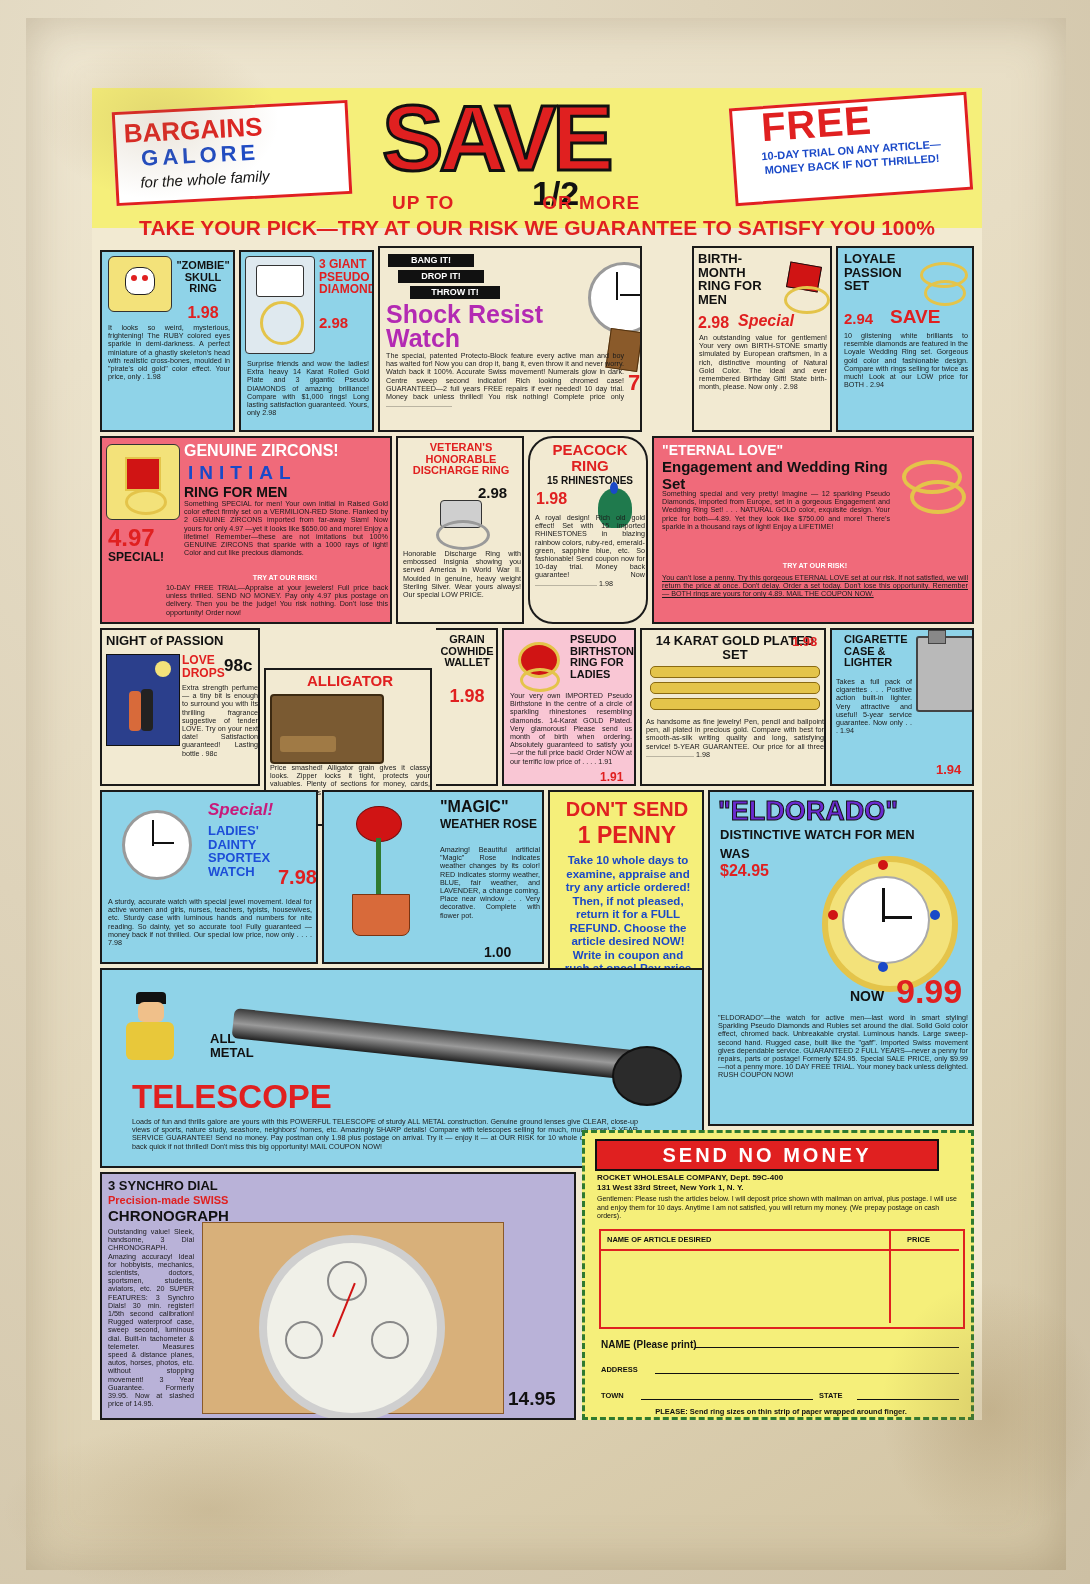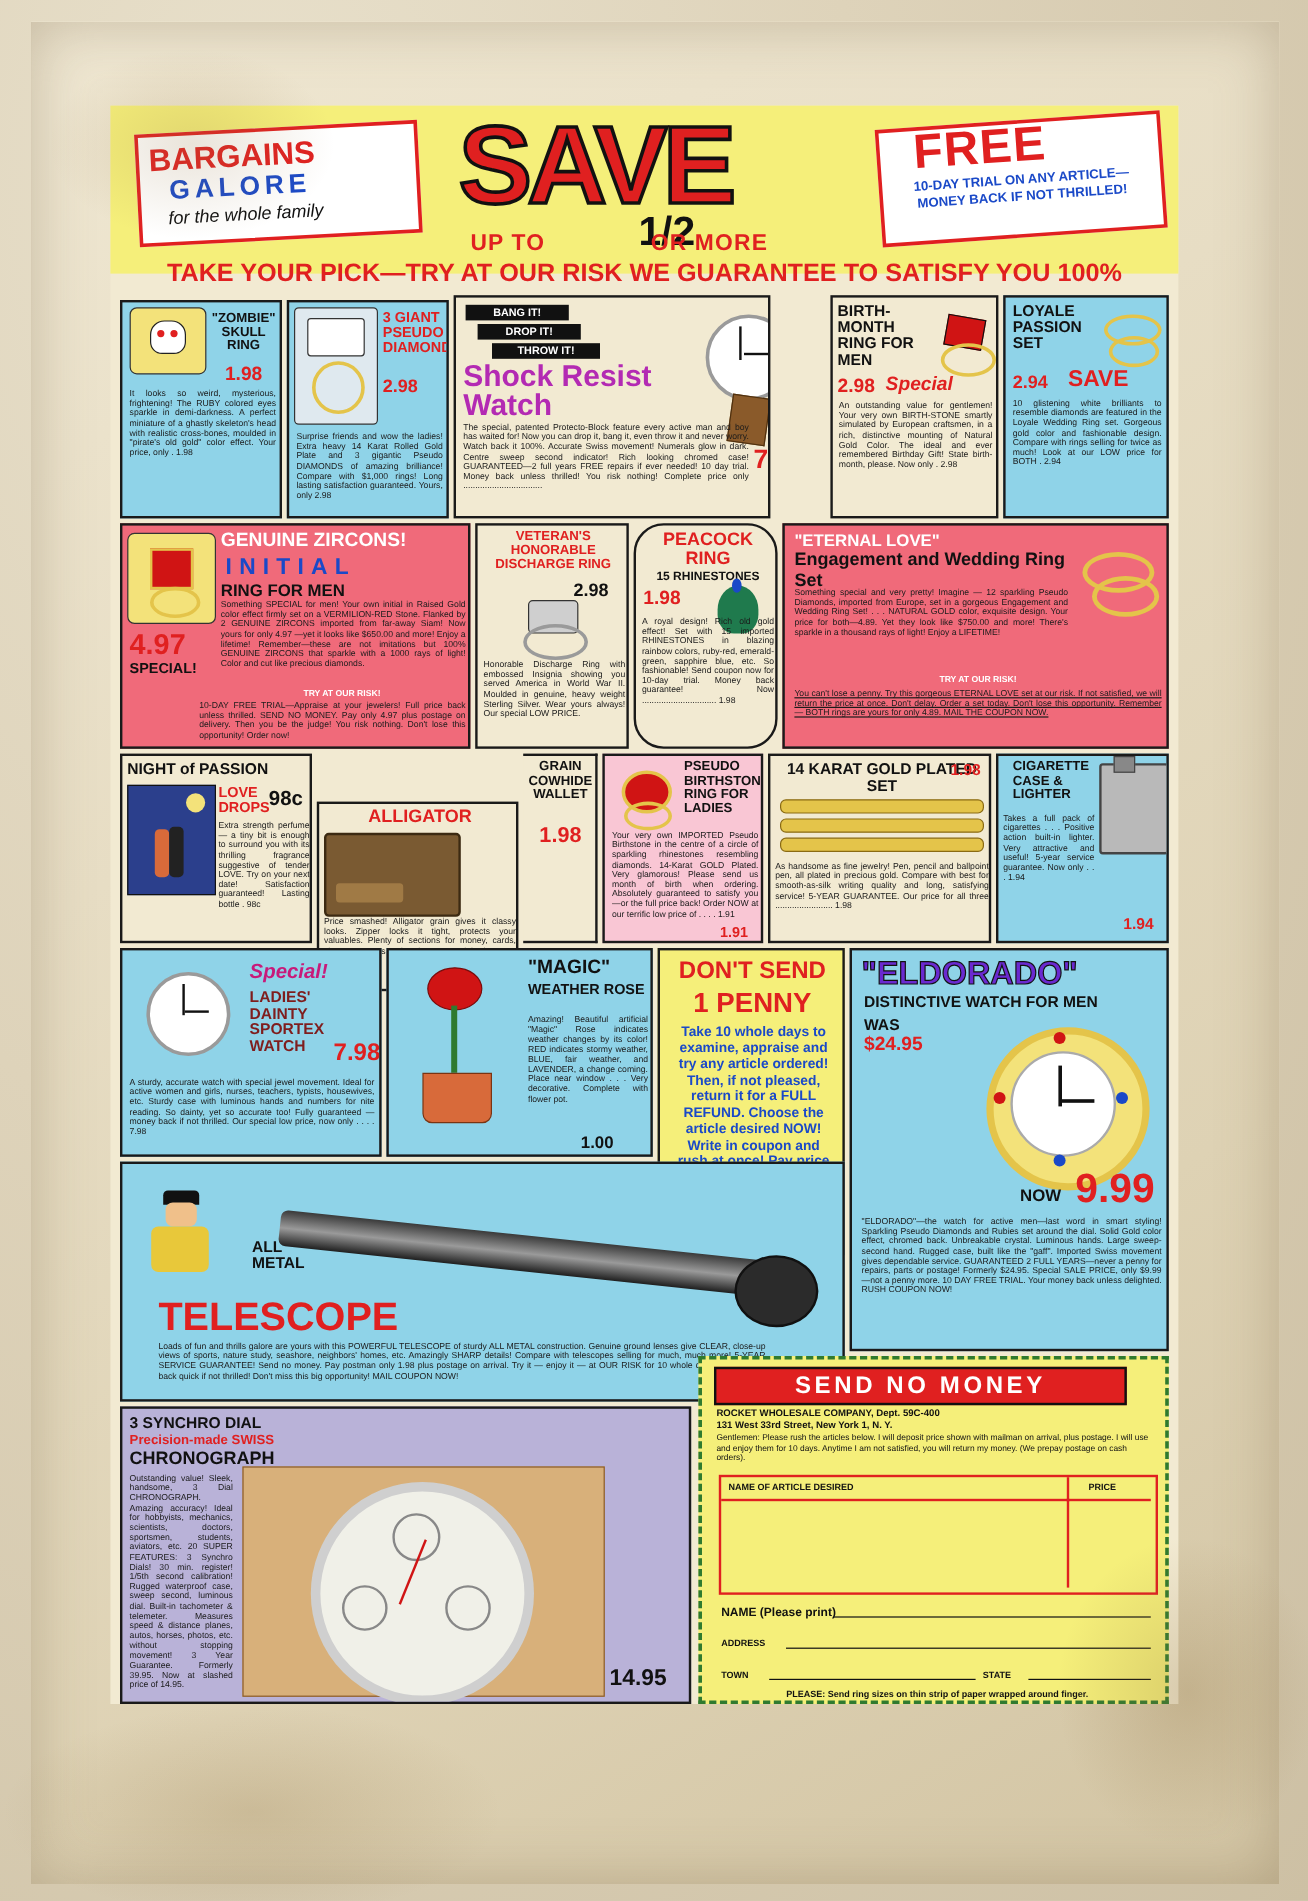--- a/index.html
+++ b/index.html
@@ -238,21 +238,21 @@
       <div style="position:absolute;left:104px;top:132px;font-size:13px;font-weight:bold;color:#e02020;">1.94</div>
     </div>
 
     <div class="box" style="left:8px;top:702px;width:218px;height:174px;background:#8fd3e8;">
       <div style="position:absolute;left:6px;top:8px;width:96px;height:96px;">
         <div style="position:absolute;left:14px;top:10px;width:64px;height:64px;background:#fff;border:3px solid #9a9a9a;border-radius:50%;"></div>
         <div style="position:absolute;left:44px;top:20px;width:2px;height:26px;background:#111;"></div>
         <div style="position:absolute;left:46px;top:42px;width:20px;height:2px;background:#111;"></div>
       </div>
       <div style="position:absolute;left:106px;top:8px;width:106px;font-size:17px;font-style:italic;font-weight:bold;color:#c81a7a;">Special!</div>
-      <div class="ttl" style="position:absolute;left:106px;top:32px;width:86px;font-size:13px;color:#7f1d1d;">LADIES' DAINTY SPORTEX WATCH</div>
+      <div class="ttl" style="position:absolute;left:106px;top:32px;width:86px;font-size:13px;color:#1d4ed8;">LADIES' DAINTY SPORTEX WATCH</div>
       <div style="position:absolute;left:176px;top:74px;font-size:20px;font-weight:bold;color:#e02020;">7.98</div>
       <div class="bodytxt" style="position:absolute;left:6px;top:106px;width:204px;">A sturdy, accurate watch with special jewel movement. Ideal for active women and girls, nurses, teachers, typists, housewives, etc. Sturdy case with luminous hands and numbers for nite reading. So dainty, yet so accurate too! Fully guaranteed — money back if not thrilled. Our special low price, now only .  .  .  .  7.98</div>
     </div>
 
     <div class="box" style="left:230px;top:702px;width:222px;height:174px;background:#8fd3e8;">
       <div style="position:absolute;left:4px;top:8px;width:108px;height:152px;">
         <div style="position:absolute;left:28px;top:6px;width:44px;height:34px;background:#d01414;border:1px solid #7a0b0b;border-radius:50%;"></div>
         <div style="position:absolute;left:48px;top:38px;width:5px;height:56px;background:#2f7a2f;"></div>
         <div style="position:absolute;left:24px;top:94px;width:56px;height:40px;background:#d86a3a;border:1px solid #7a3412;border-radius:0 0 8px 8px;"></div>
       </div>

